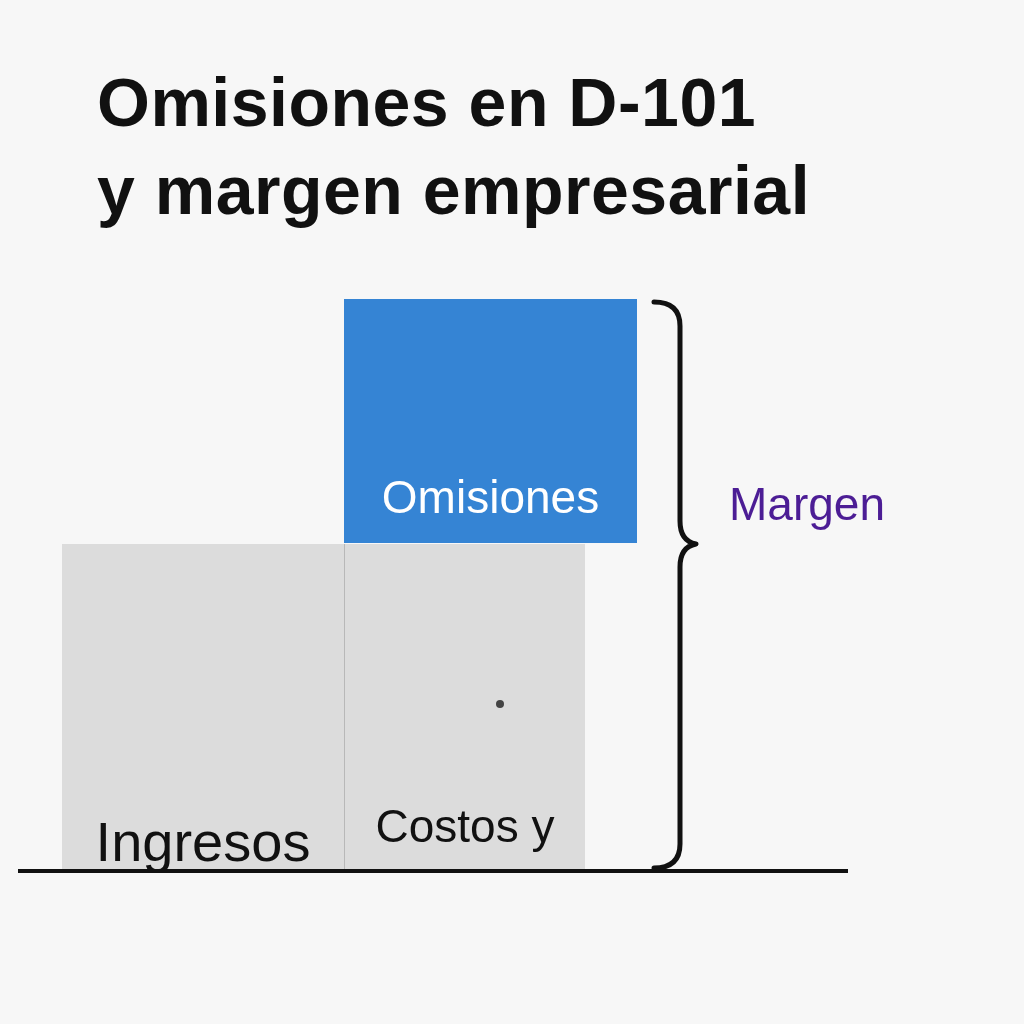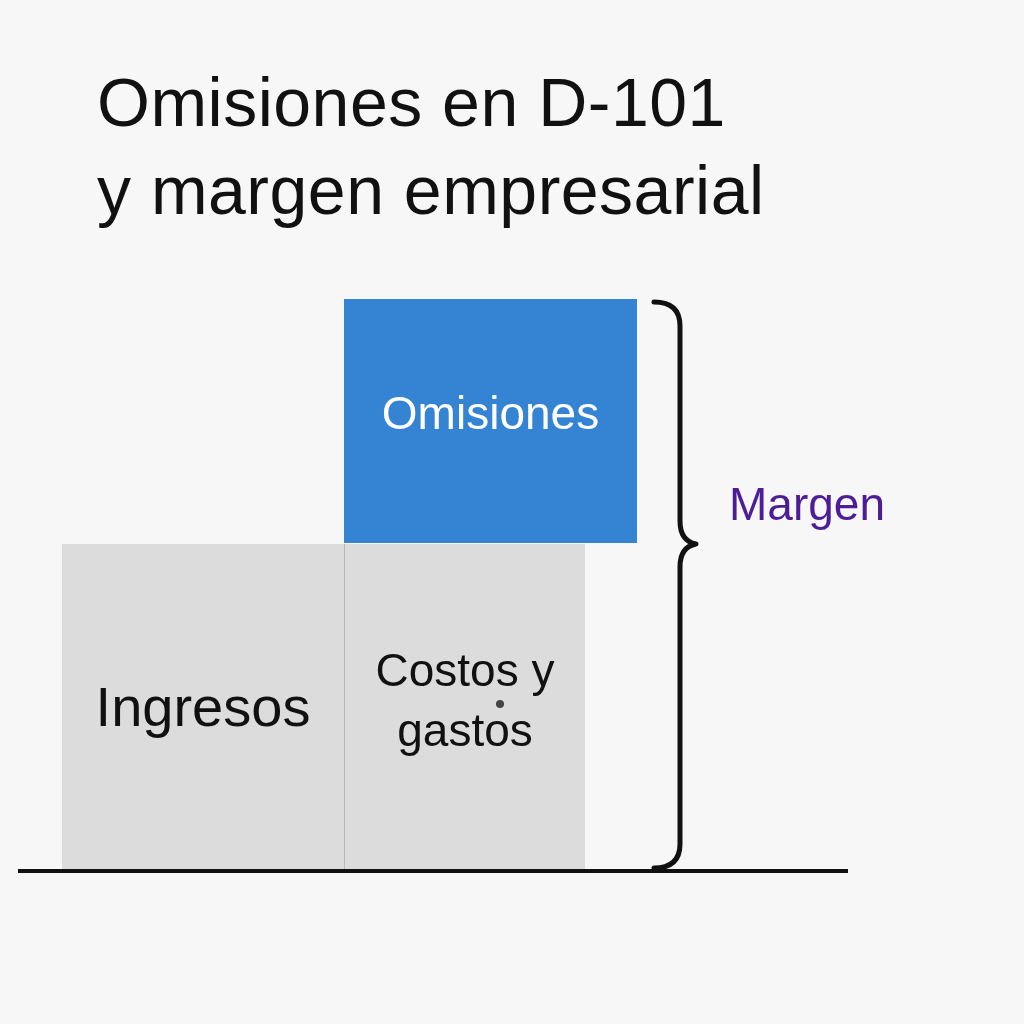--- a/index.html
+++ b/index.html
@@ -16,29 +16,29 @@
       width: 1024px;
       height: 1024px;
     }
     .title {
       position: absolute;
       left: 97px;
       top: 58px;
       margin: 0;
       font-size: 68px;
       line-height: 88px;
-      font-weight: 400;
+      font-weight: 700;
       color: #111111;
       letter-spacing: 0.5px;
     }
     .title span { display: block; }
     .box {
       position: absolute;
       display: flex;
-      align-items: center;
+      align-items: flex-end;
       justify-content: center;
       text-align: center;
       box-sizing: border-box;
     }
     .box-ingresos {
       left: 62px; top: 544px; width: 282px; height: 326px;
       background: #dcdcdc;
       color: #111;
       font-size: 56px;
       line-height: 56px;
@@ -106,21 +106,20 @@
     </div>
   </div>
 
   <div class="box box-ingresos">
     <span>Ingresos</span>
   </div>
 
   <div class="box box-costos">
     <div>
       <span>Costos y</span>
-      <span>gastos</span>
     </div>
   </div>
 
   <div class="dot"></div>
 
   <div class="baseline"></div>
 
   <svg class="brace" viewBox="0 0 50 578" preserveAspectRatio="none">
     <path d="M 4 6 Q 30 6 30 30 L 30 225 Q 30 245 46 248 Q 30 251 30 271 L 30 548 Q 30 572 4 572" fill="none" stroke="#111" stroke-width="5" stroke-linecap="round" stroke-linejoin="round"></path>
   </svg>

